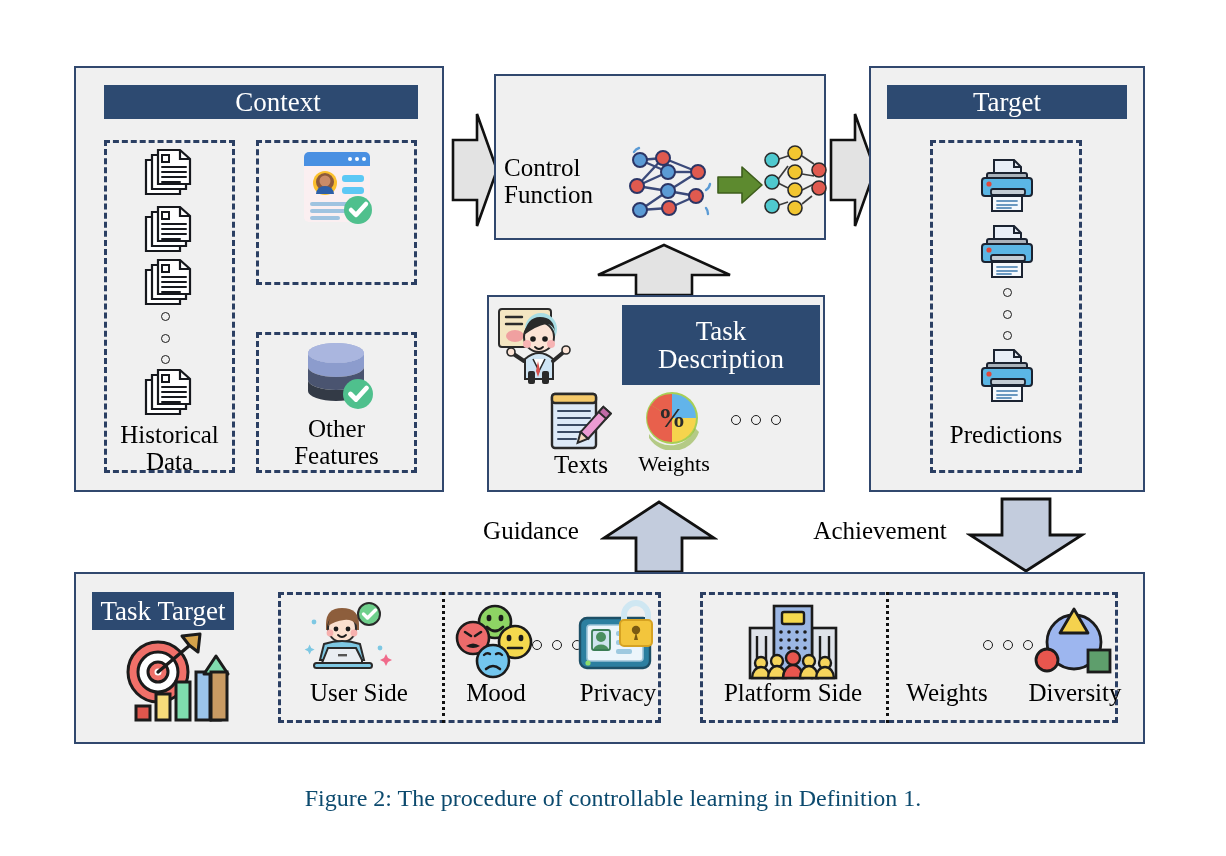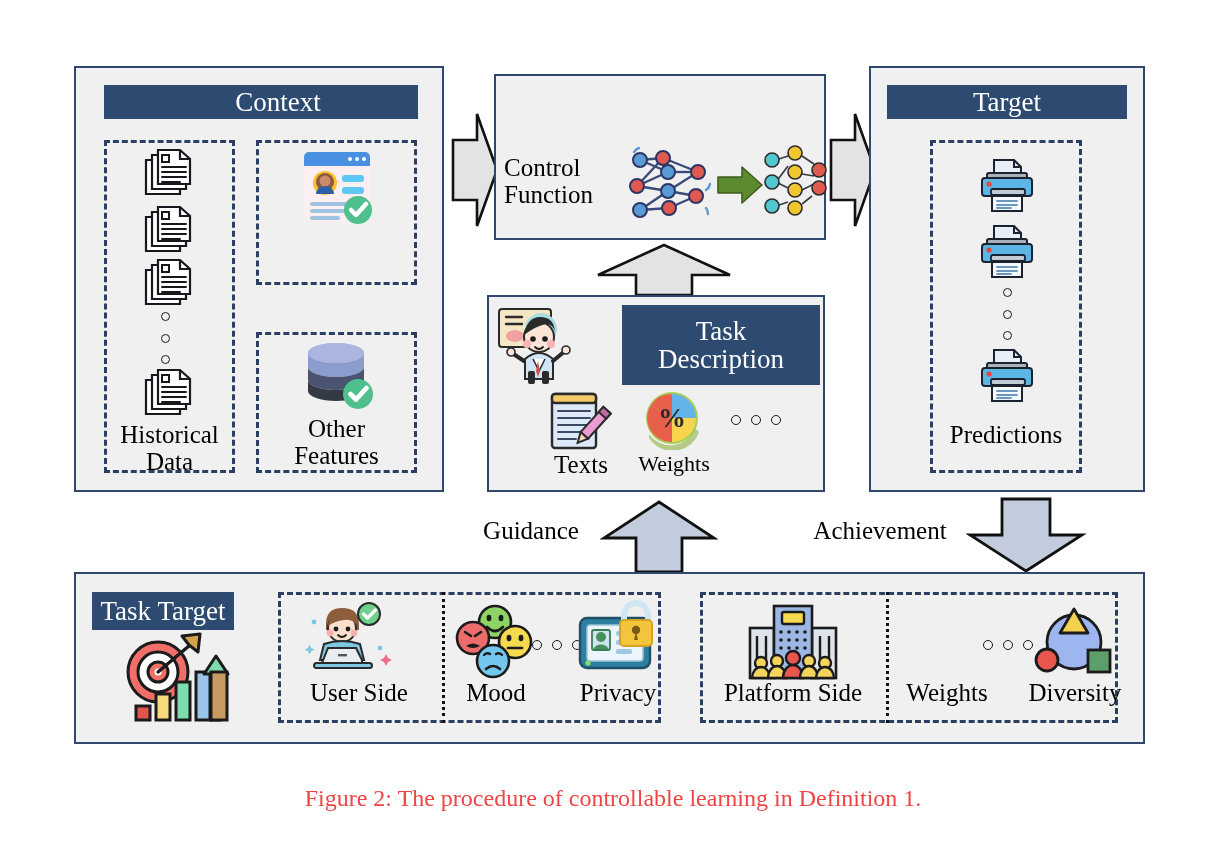--- a/index.html
+++ b/index.html
@@ -55,21 +55,21 @@
   .hdots i{display:block;width:8px;height:8px;border:1.8px solid #1a1a1a;border-radius:50%;background:#f0f0f0;}
 
   .icon{position:absolute;}
   .icon svg{display:block;width:100%;height:100%;}
 
   .figcap{
     position:absolute;
     left:0;width:1226px;
     text-align:center;
     font-family:"Liberation Serif", serif;
-    font-size:24px;color:#ef4444;
+    font-size:24px;color:#0c4a6e;
   }
 </style>
 </head>
 <body>
 
 <div class="canvas">
 
   <div class="panel" style="left:74px;top:66px;width:370px;height:426px;"></div>
 
   <div class="hdr" style="left:104px;top:85px;width:314px;height:34px;font-size:27px;padding-left:34px;">Context</div>

